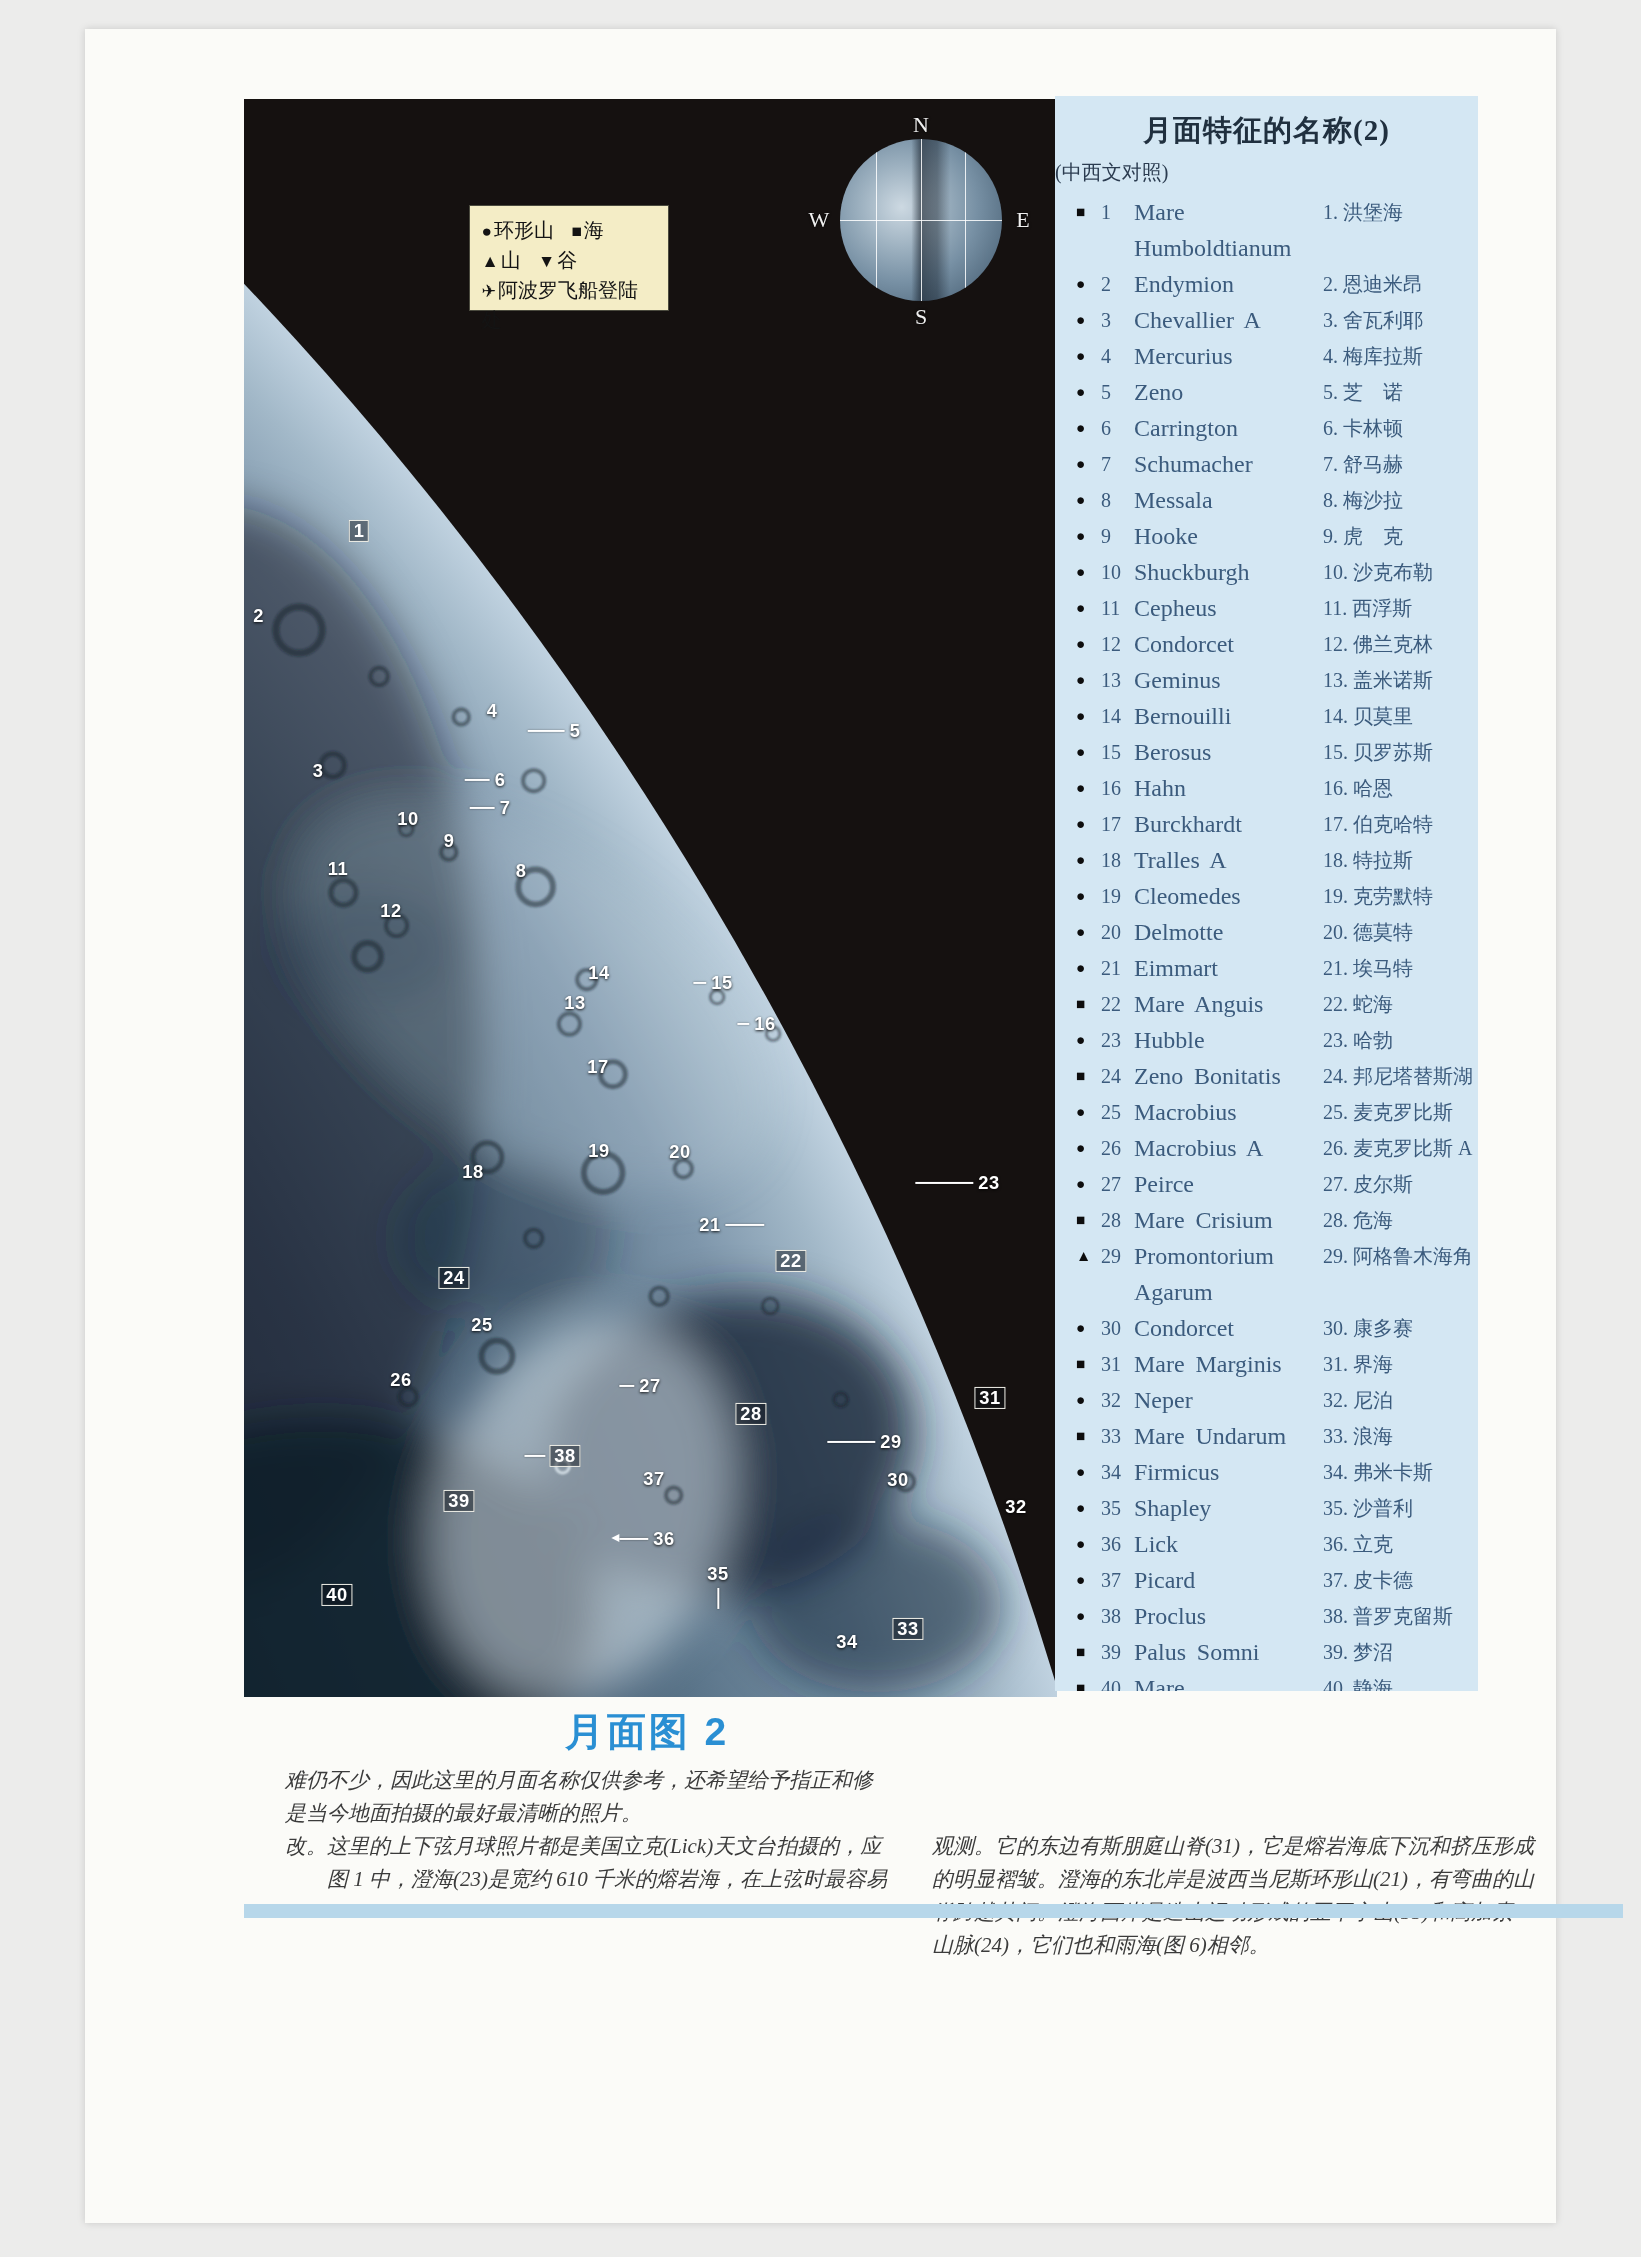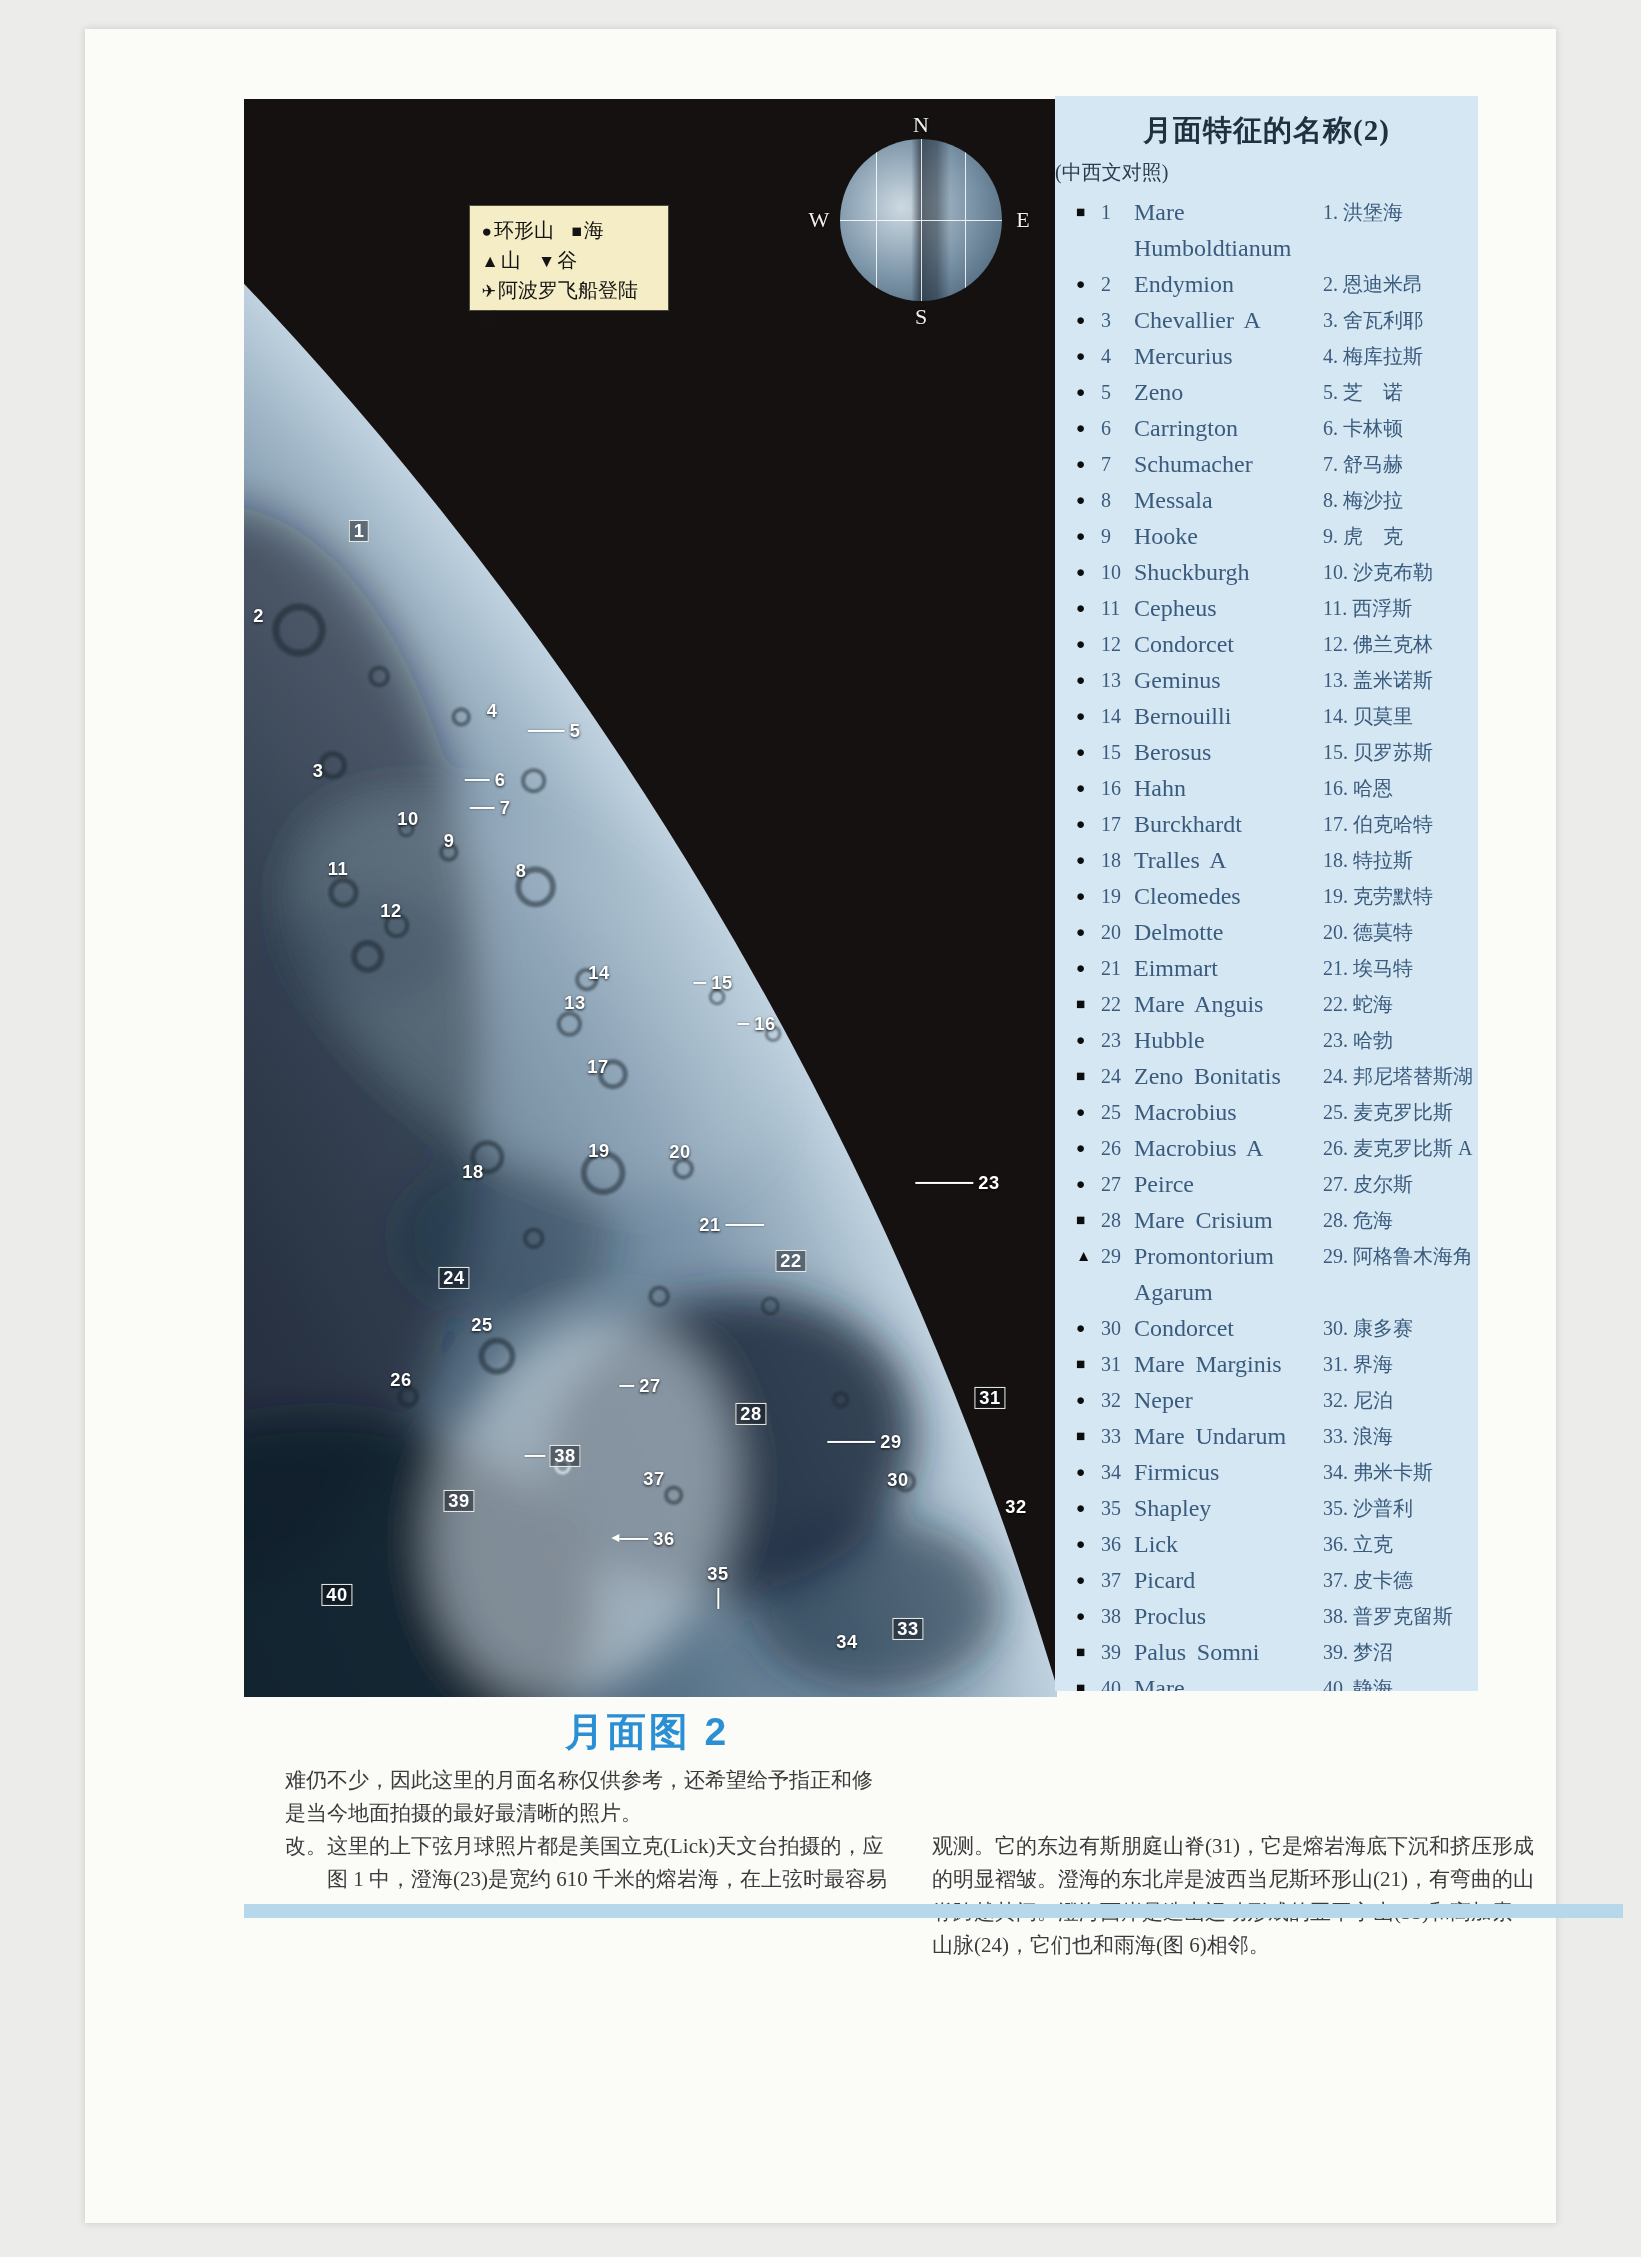--- a/index.html
+++ b/index.html
@@ -46,21 +46,21 @@
                margin:15.4px 5.8px 0;letter-spacing:1px;}
   .panel-sub{font-size:20px;color:#2b3c50;margin:7.7px 0 7.7px;}
   .feat-row{display:flex;align-items:flex-start;padding-left:21px;min-height:36px;}
   .f-sym{width:25px;font-size:15.4px;color:#0d0d0d;line-height:36px;}
   .f-num{width:33px;font-size:20px;color:#3b5b7d;line-height:36px;}
   .f-latin{width:189px;font-size:24px;color:#3b5b7d;line-height:36px;word-spacing:4.8px;}
   .f-cn{flex:1;font-size:20px;color:#3b5b7d;line-height:36px;white-space:nowrap;}
   
   .fig-title{position:absolute;left:480px;top:1676px;font-size:39px;font-weight:bold;color:#2a8fd3;
              font-family:"Liberation Sans",sans-serif;letter-spacing:2.9px;}
-  .col{position:absolute;font-size:21px;color:#3b3b3b;line-height:33px;}
+  .col{position:absolute;font-size:21px;color:#3b3b3b;line-height:33px;font-style:italic;}
   .col.left{left:200px;top:1735px;width:614px;}
   .col.right{left:847px;top:1801px;width:612px;}
   .bluebar{position:absolute;left:159px;top:1875px;width:1379px;height:13.5px;background:#b7d7ea;}
 </style>
 </head>
 <body>
 
 <div class="canvas">
   <div class="page">
 

